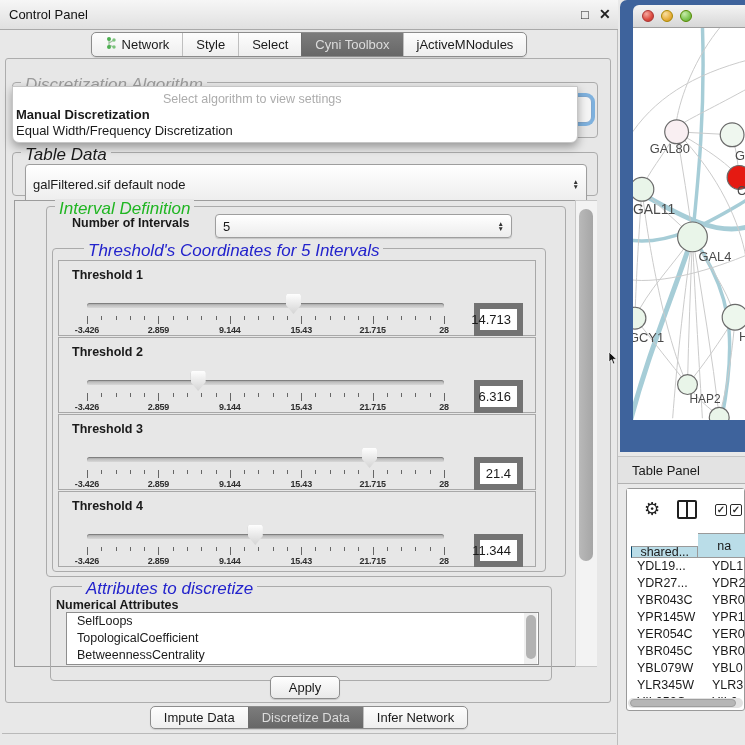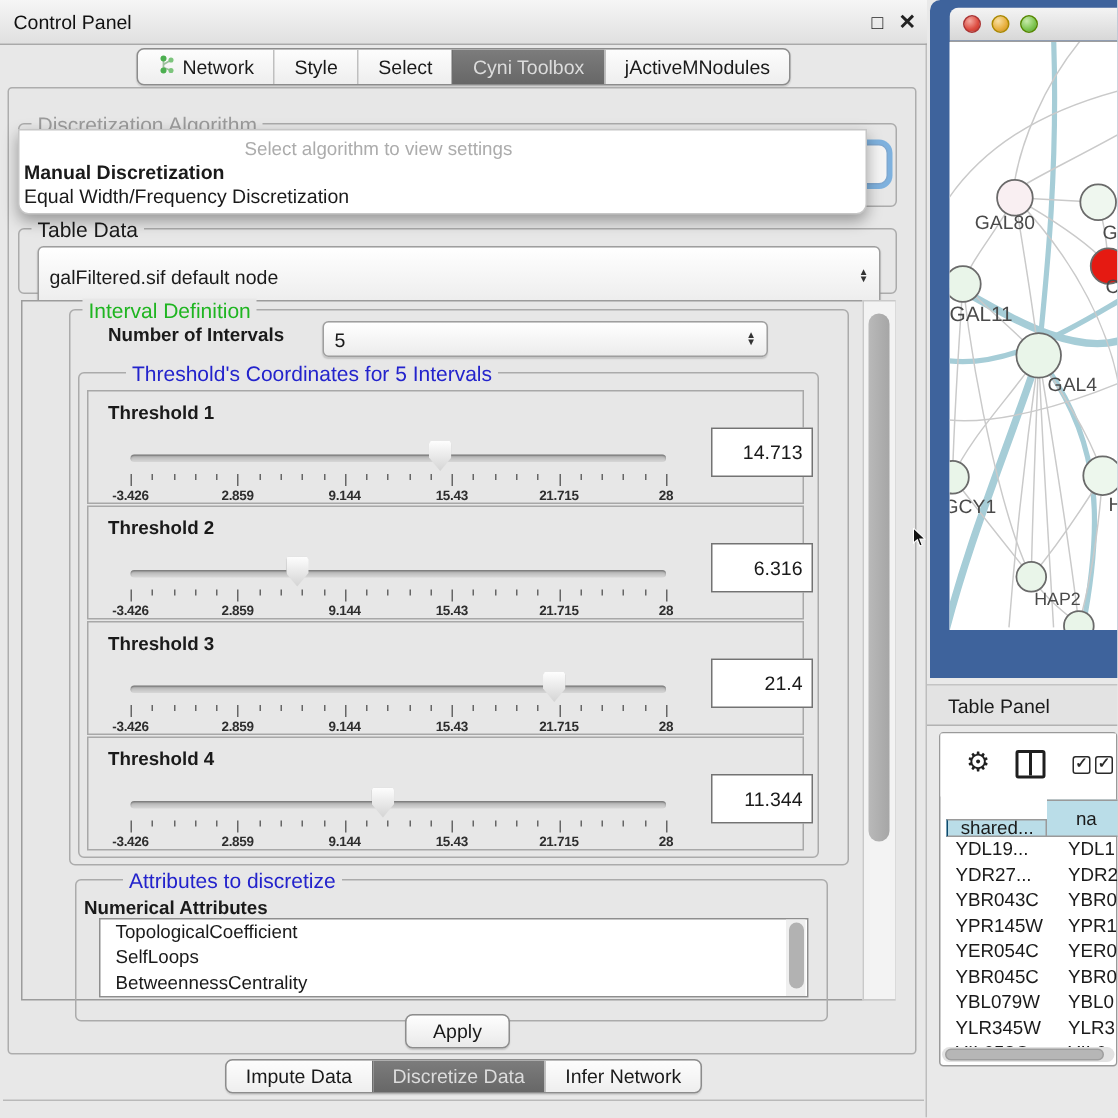--- a/index.html
+++ b/index.html
@@ -21,21 +21,21 @@
   .tab:first-child { border-left:none; }
   .tab.selected { background:linear-gradient(#7C7C7C,#676767); color:#DCDCDC; border-left-color:#6E6E6E; }
   #top-tabs-row { top:32px; }
   #bottom-tabs-row { top:706px; }
 
   #content-outer { left:5px; top:58px; width:606px; height:645px; background:#E7E7E7; border:1px solid #ADADAD; border-radius:3px; }
   #panel-bottom-line { left:2px; top:733px; width:614px; height:3px; border-top:1px solid #B9B9B9; }
 
   
   .group { position:absolute; border:1px solid #ABABAB; border-radius:4px; }
-  .group-title { position:absolute; top:-8px; left:8px; background:#E7E7E7; padding:0 4px; font-size:14px; white-space:nowrap; }
+  .group-title { position:absolute; top:-8px; left:8px; background:#E7E7E7; padding:0 4px; font-size:17px; white-space:nowrap;font-style:italic; }
   .gt-green { color:var(--accent_green); }
   .gt-blue  { color:var(--accent_blue);margin-left:23px; }
   .gt-gray  { color:#9B9B9B; }
 
   
   .combo { position:absolute; display:flex; align-items:center; padding:0 7px; border:1px solid #9E9E9E; border-radius:4px; background:linear-gradient(#FFFFFF,#ECECEC); box-shadow:0 1px 1px rgba(0,0,0,0.15); font-size:13px; }
   .stepper { margin-left:auto; display:flex; flex-direction:column; align-items:center; font-size:6.5px; line-height:5.5px; color:#333; padding-left:6px; }
 
   
   #alg-group { left:12px; top:82px; width:586px; height:56px; }
@@ -67,21 +67,21 @@
   .thumb-p { position:absolute; top:3px; width:15px; height:20px; margin-left:-7px;
              background:linear-gradient(#FEFEFE,#D4D4D4);
              clip-path:polygon(8% 0,92% 0,100% 10%,100% 55%,50% 100%,0 55%,0 10%);
              filter:drop-shadow(0 0 1px #8A8A8A); }
   .ticks { position:absolute; left:0; top:25px; width:357px; height:9px; }
   .tick { position:absolute; top:0; width:1px; background:#666; }
   .tick.minor { height:4px; }
   .tick.major { height:8px; }
   .ticklabels { position:absolute; left:0; top:34px; width:357px; height:10px; }
   .ticklabel { position:absolute; transform:translateX(-50%); font-size:9px; font-weight:bold; color:#2E2E2E; letter-spacing:-0.2px; white-space:nowrap; }
-  .value-box { position:absolute; left:415px; top:24px; width:68px; height:33px; background:#FFFFFF; border:1px solid #737373; font-size:13px; display:flex; align-items:center; justify-content:flex-end; padding-right:6px; }
+  .value-box { position:absolute; left:415px; top:42px; width:49px; height:33px; background:#FFFFFF; border:6px solid #737373; font-size:13px; display:flex; align-items:center; justify-content:flex-end; padding-right:6px; }
 
   #attr-group { left:50px; top:586px; width:502px; height:95px; }
   #attr-subtitle { position:absolute; left:56px; top:598px; font-size:12.5px; font-weight:bold; }
   #attr-list { position:absolute; left:66px; top:612px; width:473px; height:53px; background:#FFFFFF; border:1px solid #8E8E8E; overflow:hidden; font-size:12.5px; }
   .list-item { padding:1px 0 1px 10px; height:17px; white-space:nowrap; }
   #attr-vscroll { position:absolute; left:524px; top:613px; width:13px; height:51px; background:#EFEFEF; }
   #attr-vscroll .thumb { position:absolute; left:1.5px; top:2px; width:10px; height:44px; border-radius:5px; background:#B2B2B2; }
 
   #apply-btn { left:270px; top:676px; width:70px; height:23px; border:1px solid #8D8D8D; border-radius:5px; background:linear-gradient(#FEFEFE,#E9E9E9); font-size:13px; display:flex; align-items:center; justify-content:center; box-shadow:0 1px 1px rgba(0,0,0,0.15); }
 
@@ -377,22 +377,22 @@
         </div>
         <div class="value-box">11.344</div>
       </div>
     </div>
 
   <div class="group" id="attr-group">
     <span class="group-title gt-blue">Attributes to discretize</span>
   </div>
   <span class="abs" id="attr-subtitle">Numerical Attributes</span>
   <div class="abs" id="attr-list">
+      <div class="list-item">SelfLoops</div>
       <div class="list-item">TopologicalCoefficient</div>
-      <div class="list-item">SelfLoops</div>
       <div class="list-item">BetweennessCentrality</div>
     </div>
   <div id="attr-vscroll">
       <div class="thumb"></div>
     </div>
 
   <div class="abs" id="main-vscroll">
     <div class="thumb"></div>
   </div>
 

